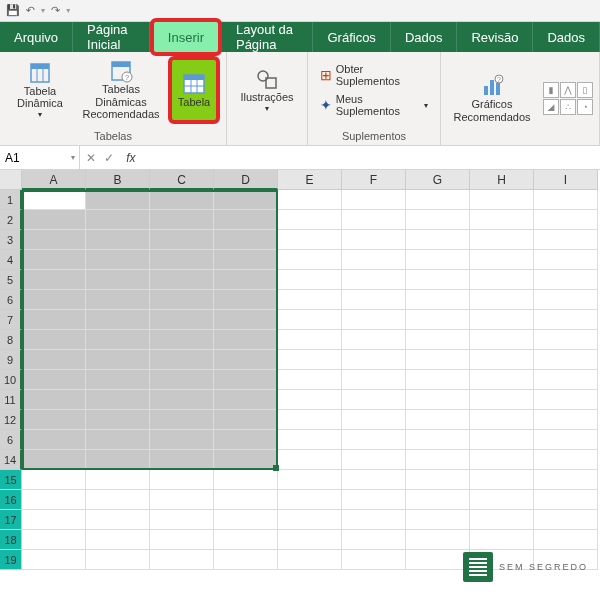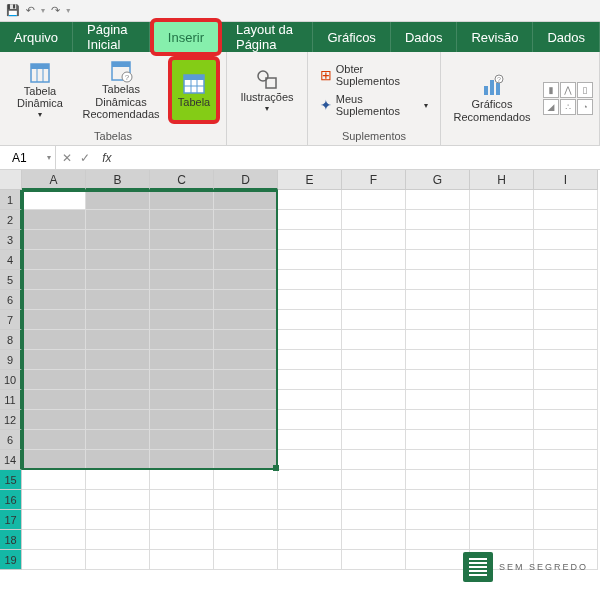--- a/index.html
+++ b/index.html
@@ -21,21 +21,21 @@
 .btn.big { width: 68px; height: 68px; }
 .btn.big2 { width: 90px; height: 68px; }
 .btn.highlighted { border: 4px solid #e3272a; border-radius: 6px; background: #84cc16; }
 .row-btns { display: flex; flex-direction: column; gap: 2px; }
 .small-btn { display: flex; align-items: center; gap: 4px; font-size: 11px; padding: 2px 6px; cursor: pointer; color: #333; }
 .gal { display: flex; flex-direction: column; gap: 1px; margin-left: 4px; }
 .gal-row { display: flex; gap: 1px; }
 .gal-cell { width: 16px; height: 16px; border: 1px solid #b0b0b0; background: #fff; font-size: 9px; display: flex; align-items: center; justify-content: center; color: #888; }
 
 .formula-bar { height: 24px; background: #fff; border-bottom: 1px solid #d4d4d4; display: flex; align-items: center; }
-.name-box { width: 56px; height: 100%; border-right: 1px solid #d4d4d4; display: flex; align-items: center; padding-left: 12px; font-size: 12px; }
+.name-box { width: 80px; height: 100%; border-right: 1px solid #d4d4d4; display: flex; align-items: center; padding-left: 5px; font-size: 12px; }
 .fx-ctrls { display: flex; align-items: center; padding: 0 6px; gap: 8px; color: #888; font-size: 12px; }
 .fx-label { font-style: italic; font-size: 12px; color: #444; margin-left: 4px; }
 
 .grid-wrap { position: relative; }
 .col-headers { display: flex; height: 20px; }
 .corner { width: 22px; background: #e6e6e6; border-right: 1px solid #ccc; border-bottom: 1px solid #ccc; }
 .col-h { width: 64px; text-align: center; font-size: 12px; color: #333; background: #e6e6e6; border-right: 1px solid #ccc; border-bottom: 1px solid #ccc; line-height: 20px; }
 .col-h.sel { background: #d2d2d2; border-bottom: 2px solid #217346; }
 .rows { }
 .row { display: flex; height: 20px; }

